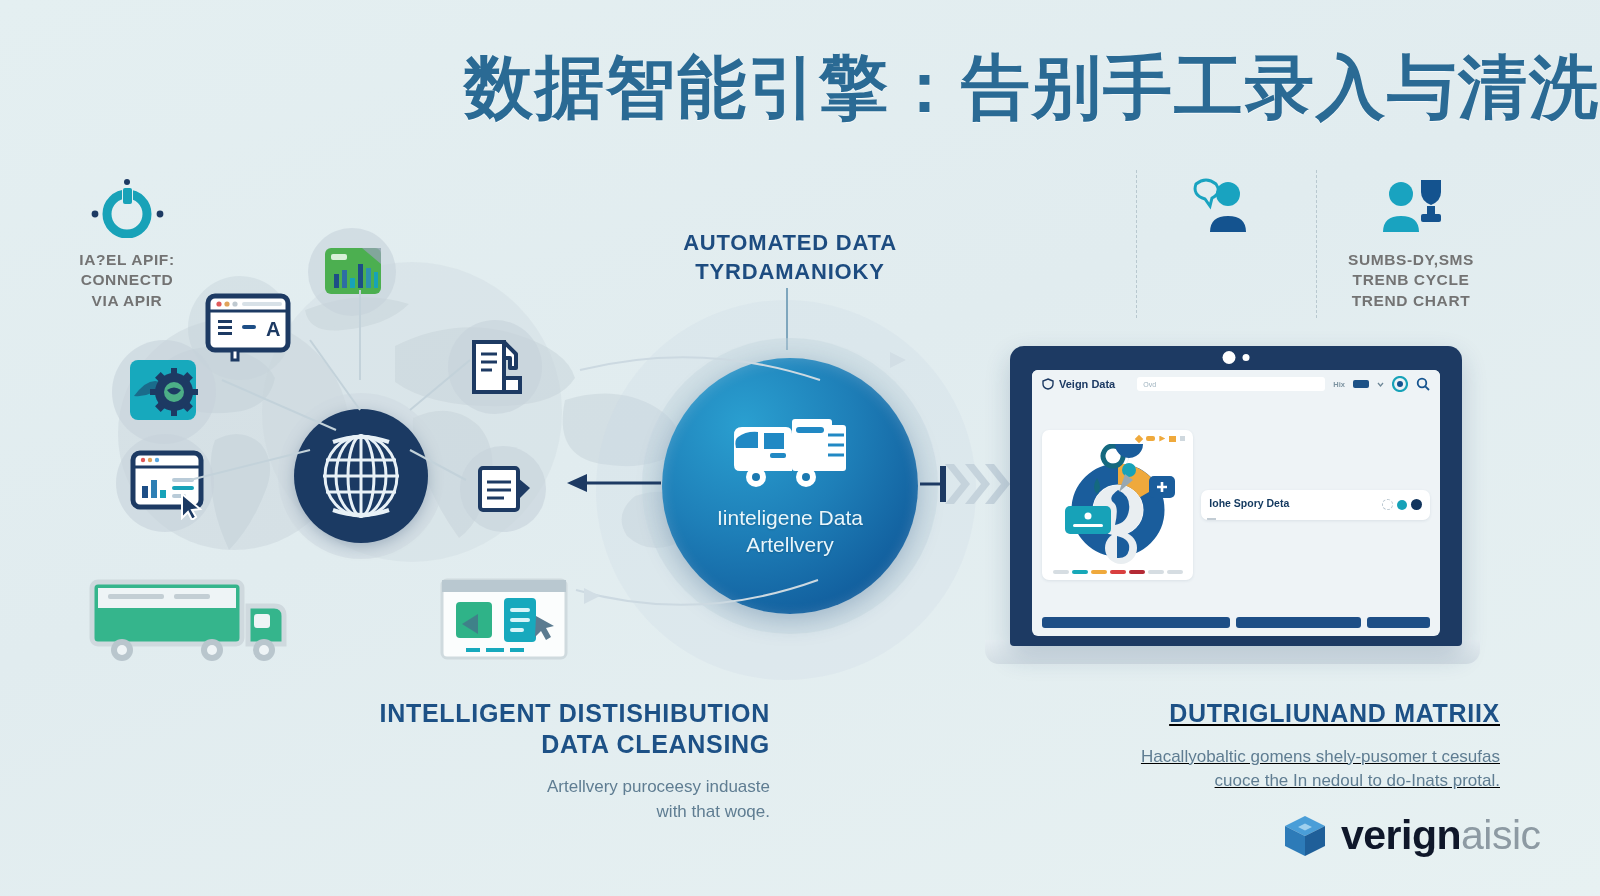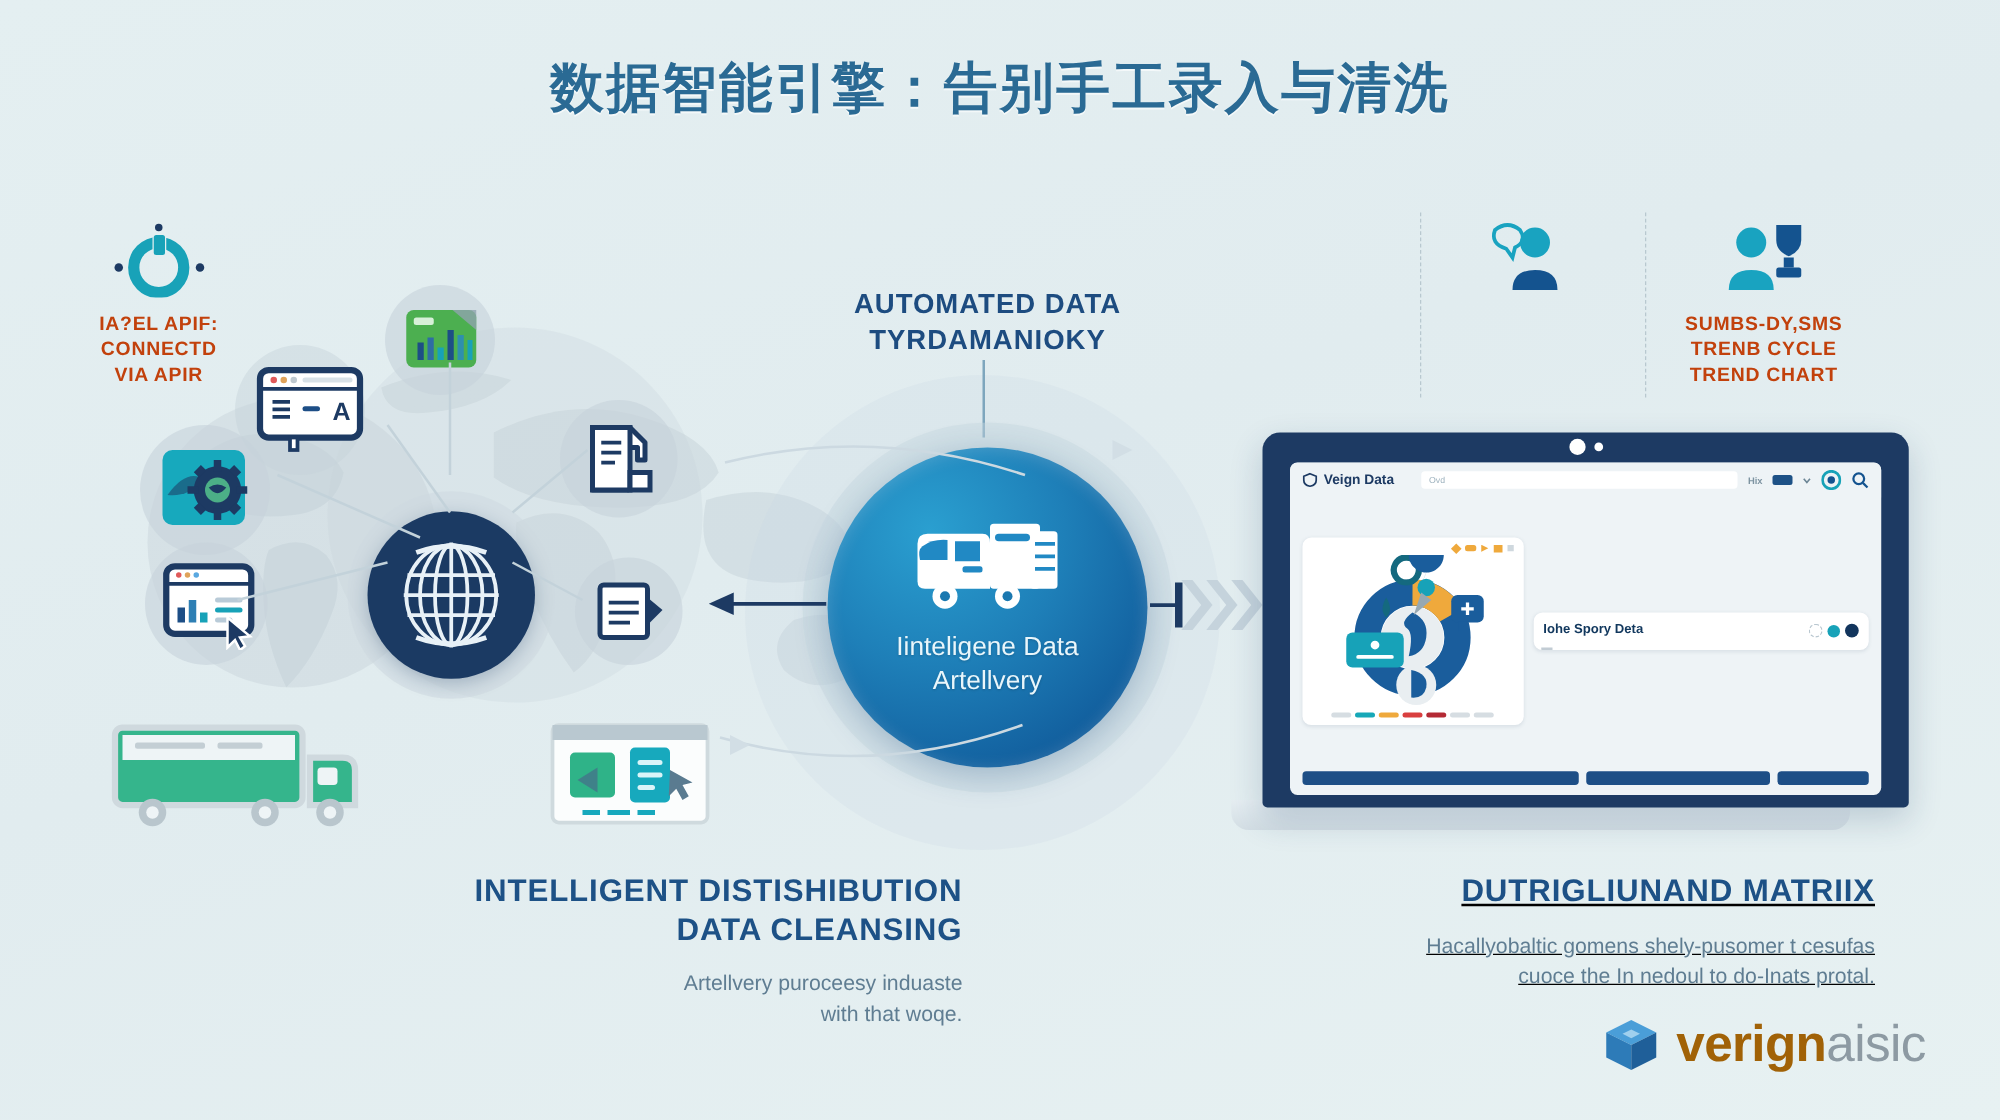--- a/index.html
+++ b/index.html
@@ -6,36 +6,36 @@
   body{
     width:1600px;height:896px;overflow:hidden;
     background:linear-gradient(160deg,#e4eff1 0%,#e1ecef 45%,#e7f1f2 100%);
     font-family:"Liberation Sans",sans-serif;
     position:relative;
   }
   .stage{position:absolute;inset:0;}
 
   
   .title{
-    position:absolute;left:0;right:0;top:42px;text-align:center;
-    font-size:43px;font-weight:700;letter-spacing:2px;
+    position:absolute;left:0;right:0;top:42px;text-align:right;
+    font-size:69px;font-weight:700;letter-spacing:2px;
     color:#2a6a94;
     text-shadow:0 1px 0 rgba(255,255,255,.6);
   }
 
   
   .worldmap{position:absolute;left:95px;top:250px;width:720px;height:400px;opacity:.30;}
 
   
   .softcircle{position:absolute;border-radius:50%;background:rgba(190,203,210,.34);}
 
   
   .toplabel{position:absolute;text-align:center;width:210px;}
   .toplabel .lbl{
-    font-size:15.5px;font-weight:700;color:#c2410c;letter-spacing:.6px;line-height:1.32;
+    font-size:15.5px;font-weight:700;color:#737373;letter-spacing:.6px;line-height:1.32;
     text-transform:uppercase;
   }
   .icon-wrap{height:62px;display:flex;align-items:flex-end;justify-content:center;margin-bottom:12px;}
 
   .divider{position:absolute;width:1px;border-left:1px dashed #b8c8cf;}
 
   
   .hub-halo{
     position:absolute;left:642px;top:338px;width:296px;height:296px;border-radius:50%;
     background:rgba(198,214,224,.45);
@@ -79,21 +79,21 @@
   .caption p{
     margin:16px 0 0 0;font-size:17px;color:#5f7d92;line-height:1.45;font-weight:400;
   }
 
   
   .laptop-base{
     position:absolute;left:985px;top:640px;width:495px;height:24px;border-radius:0 0 14px 14px;
     background:linear-gradient(180deg,#e6eef2,#d3dee4);
   }
   .laptop{
-    position:absolute;left:1010px;top:346px;width:517px;height:300px;border-radius:14px 14px 4px 4px;
+    position:absolute;left:1010px;top:346px;width:452px;height:300px;border-radius:14px 14px 4px 4px;
     background:#1d3a63;padding:6px;box-sizing:border-box;
     box-shadow:0 10px 26px rgba(25,60,100,.20);
   }
   .laptop-notch{position:absolute;left:50%;top:5px;transform:translateX(-50%);display:flex;gap:7px;align-items:center;}
   .laptop-screen{
     position:absolute;left:22px;top:24px;right:22px;bottom:10px;border-radius:6px;
     background:#eef3f6;overflow:hidden;display:flex;flex-direction:column;
   }
   .scr-top{height:28px;display:flex;align-items:center;padding:0 10px;gap:8px;background:#eef3f6;}
   .scr-brand{display:flex;align-items:center;gap:5px;font-size:11px;font-weight:700;color:#1d3a63;}
@@ -109,21 +109,21 @@
     background-size:26px 20px;}
   .bubble{position:absolute;border-radius:5px;}
   .swatches{display:flex;gap:3px;justify-content:center;padding:4px 0 6px;}
   .swatches i{display:block;width:16px;height:4px;border-radius:2px;}
   .scr-bottom{display:flex;gap:6px;padding:0 10px 8px;}
   .scr-bottom i{display:block;height:11px;border-radius:3px;background:#1d4e86;}
 
   
   .brand{position:absolute;left:1282px;top:812px;display:flex;align-items:center;gap:13px;}
   .brand-txt{font-size:41px;font-weight:700;letter-spacing:-.5px;}
-  .brand-txt .a{color:#a16207;}
+  .brand-txt .a{color:#0f172a;}
   .brand-txt .b{color:#8d9aa3;font-weight:400;}
 
   .arrow-left{position:absolute;left:565px;top:473px;width:98px;height:20px;}
 </style>
 </head>
 <body>
 
 <div class="stage">
 
   <div class="title">数据智能引擎：告别手工录入与清洗</div>

